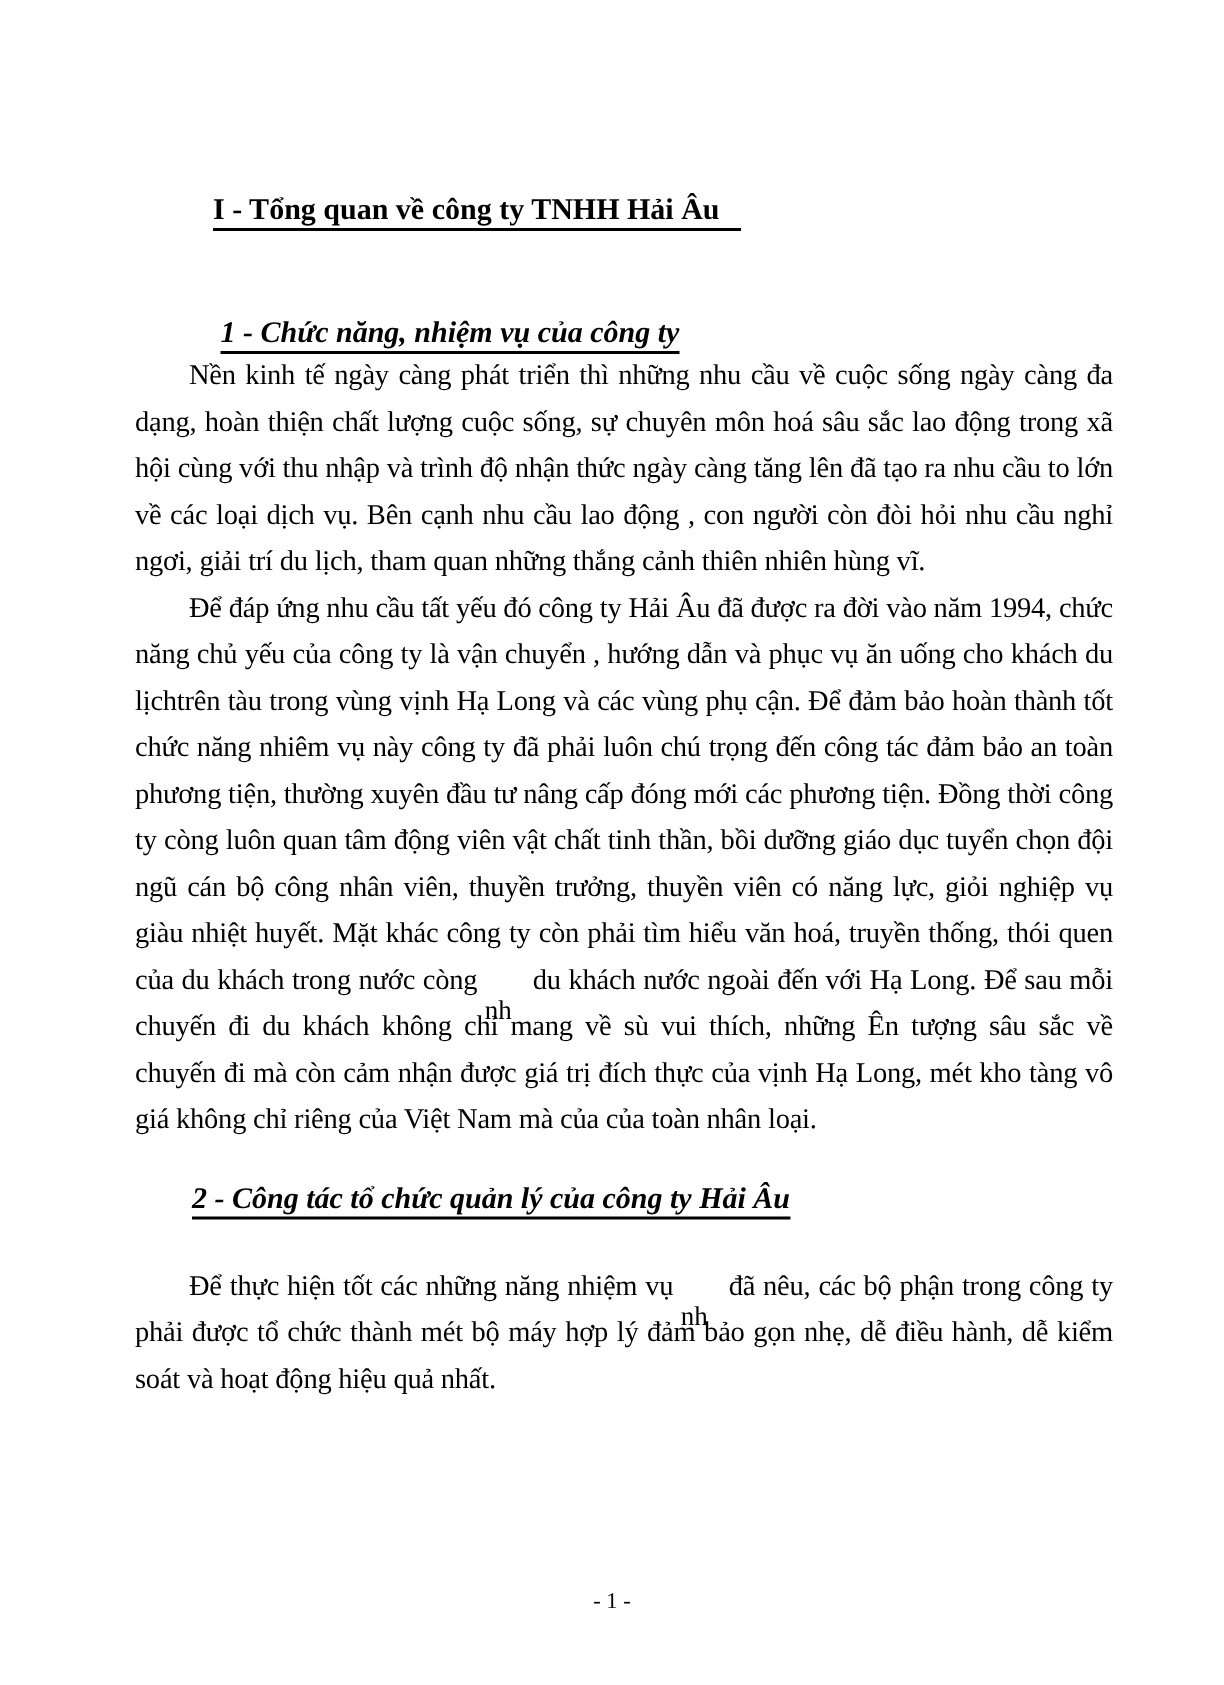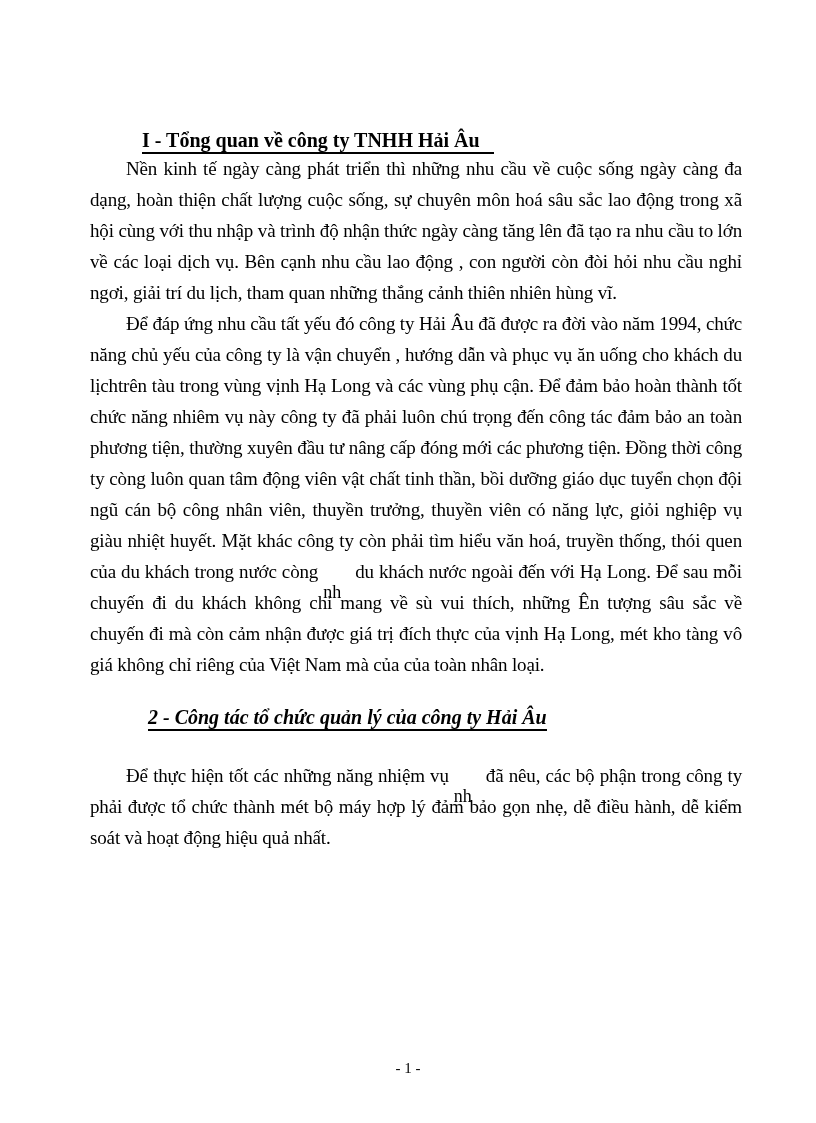--- a/index.html
+++ b/index.html
@@ -35,21 +35,21 @@
     font-size: 20px;
     font-weight: bold;
     font-style: italic;
     line-height: 26px;
   }
   .doc-h2 .u {
     border-bottom: 2px solid #000;
     padding-bottom: 1px;
   }
   .doc-h2.sec1 { margin: 56px 0 0 57px; }
-  .doc-h2.sec2 { margin: 24px 0 0 58px; }
+  .doc-h2.sec2 { margin: 24px 0 0 38px; }
   .para {
     width: 652px;
     margin: 0;
     font-size: 19px;
     line-height: 31px;
     text-align: justify;
     text-indent: 36px;
     letter-spacing: -0.15px;
   }
   .para.first { }
@@ -75,20 +75,23 @@
 </style>
 </head>
 <body>
 
 <div class="page">
 
   <div class="doc-h1">
     <span class="u">I - Tổng quan về công ty TNHH Hải Âu</span>
   </div>
 
+  <div class="doc-h2 sec1">
+    <span class="u">1 - Chức năng, nhiệm vụ của công ty</span>
+  </div>
 
   <p class="para first">Nền kinh tế ngày càng phát triển thì những nhu cầu về cuộc sống ngày càng đa dạng, hoàn thiện chất lượng cuộc sống, sự chuyên môn hoá sâu sắc lao động trong xã hội cùng với thu nhập và trình độ nhận thức ngày càng tăng lên đã tạo ra nhu cầu to lớn về các loại dịch vụ. Bên cạnh nhu cầu lao động , con người còn đòi hỏi nhu cầu nghỉ ngơi, giải trí du lịch, tham quan những thắng cảnh thiên nhiên hùng vĩ.</p>
 
   <p class="para"><span>Để đáp ứng nhu cầu tất yếu đó công ty Hải Âu đã được ra đời vào năm 1994, chức năng chủ yếu của công ty là vận chuyển , hướng dẫn và phục vụ ăn uống cho khách du lịchtrên tàu trong vùng vịnh Hạ Long và các vùng phụ cận. Để đảm bảo hoàn thành tốt chức năng nhiêm vụ này công ty đã phải luôn chú trọng đến công tác đảm bảo an toàn phương tiện, thường xuyên đầu tư nâng cấp đóng mới các phương tiện. Đồng thời công ty còng luôn quan tâm động viên vật chất tinh thần, bồi dưỡng giáo dục tuyển chọn đội ngũ cán bộ công nhân viên, thuyền trưởng, thuyền viên có năng lực, giỏi nghiệp vụ giàu nhiệt huyết. Mặt khác công ty còn phải tìm hiểu văn hoá, truyền thống, thói quen của du khách trong nước còng</span><span class="small-inline">nh</span><span>du khách nước ngoài đến với Hạ Long. Để sau mỗi chuyến đi du khách không chỉ mang về sù vui thích, những Ên tượng sâu sắc về chuyến đi mà còn cảm nhận được giá trị đích thực của vịnh Hạ Long, mét kho tàng vô giá không chỉ riêng của Việt Nam mà của của toàn nhân loại.</span></p>
 
   <div class="doc-h2 sec2">
     <span class="u">2 - Công tác tổ chức quản lý của công ty Hải Âu</span>
   </div>
 
   <p class="para after-h2"><span>Để thực hiện tốt các những năng nhiệm vụ</span><span class="small-inline">nh</span><span>đã nêu, các bộ phận trong công ty phải được tổ chức thành mét bộ máy hợp lý đảm bảo gọn nhẹ, dễ điều hành, dễ kiểm soát và hoạt động hiệu quả nhất.</span></p>

